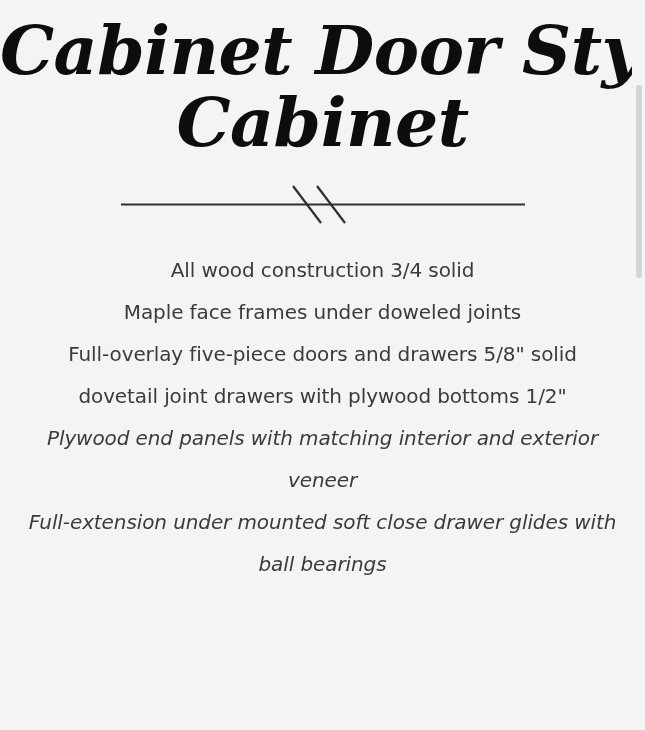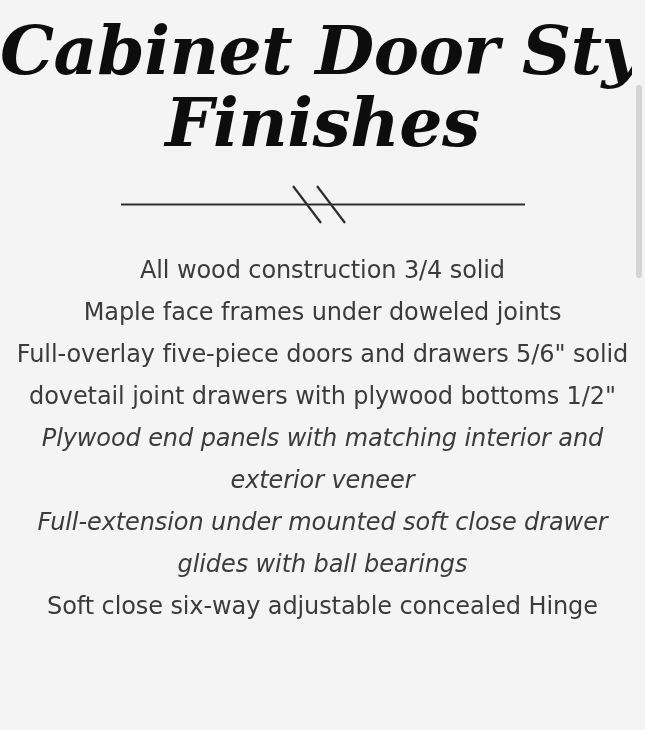--- a/index.html
+++ b/index.html
@@ -64,21 +64,21 @@
   .spec-list {
     position: absolute;
     left: 10px;
     top: 249px;
     width: 625px;
     text-align: center;
   }
   .spec-line {
     display: block;
     font-family: "DejaVu Sans", "Liberation Sans", sans-serif;
-    font-size: 24px;
+    font-size: 20px;
     line-height: 42px;
     font-weight: 400;
     color: #3b3b3b;
     letter-spacing: -0.1px;
     white-space: nowrap;
   }
   .spec-line.wrap {
     white-space: normal;
     font-style: italic;
   }
@@ -101,38 +101,37 @@
     background: #d4d4d4;
     border-radius: 3px;
   }
 </style>
 </head>
 <body>
 
 <div id="page">
 
   <div class="title-block">
-    <h1 class="title"><span class="title-line-1">Cabinet Door Styles &amp;</span><span class="title-line-2">Finishes</span></h1>
+    <h1 class="title"><span class="title-line-1">Cabinet Door Styles &amp;</span><span class="title-line-2">Cabinet</span></h1>
   </div>
 
   <div class="divider">
     <svg width="425" height="48" viewBox="0 0 425 48" xmlns="http://www.w3.org/2000/svg" aria-hidden="true">
       <line x1="11" y1="24.5" x2="415" y2="24.5" stroke="#2e2e2e" stroke-width="2.2"></line>
       <line x1="183" y1="6" x2="211" y2="43" stroke="#2e2e2e" stroke-width="2.2"></line>
       <line x1="207" y1="6" x2="235" y2="43" stroke="#2e2e2e" stroke-width="2.2"></line>
     </svg>
   </div>
 
   <div class="spec-list">
     <span class="spec-line">All wood construction 3/4 solid</span>
     <span class="spec-line">Maple face frames under doweled joints</span>
-    <span class="spec-line">Full-overlay five-piece doors and drawers 5/6" solid</span>
+    <span class="spec-line">Full-overlay five-piece doors and drawers 5/8" solid</span>
     <span class="spec-line">dovetail joint drawers with plywood bottoms 1/2"</span>
     <span class="spec-line wrap">Plywood end panels with matching interior and exterior veneer</span>
     <span class="spec-line wrap">Full-extension under mounted soft close drawer glides with ball bearings</span>
-    <span class="spec-line">Soft close six-way adjustable concealed Hinge</span>
   </div>
 
   <div class="scrollbar-track">
     <div class="scrollbar-thumb"></div>
   </div>
 
 </div>
 
 </body></html>

